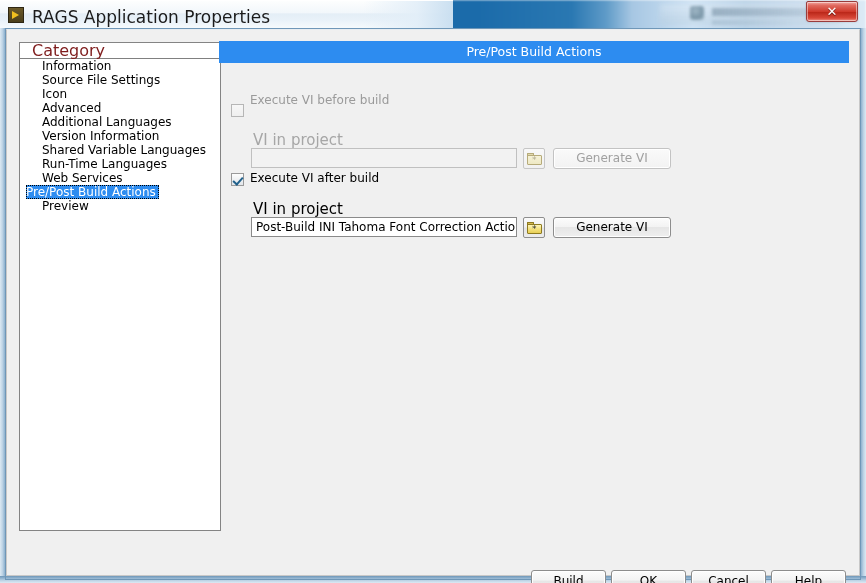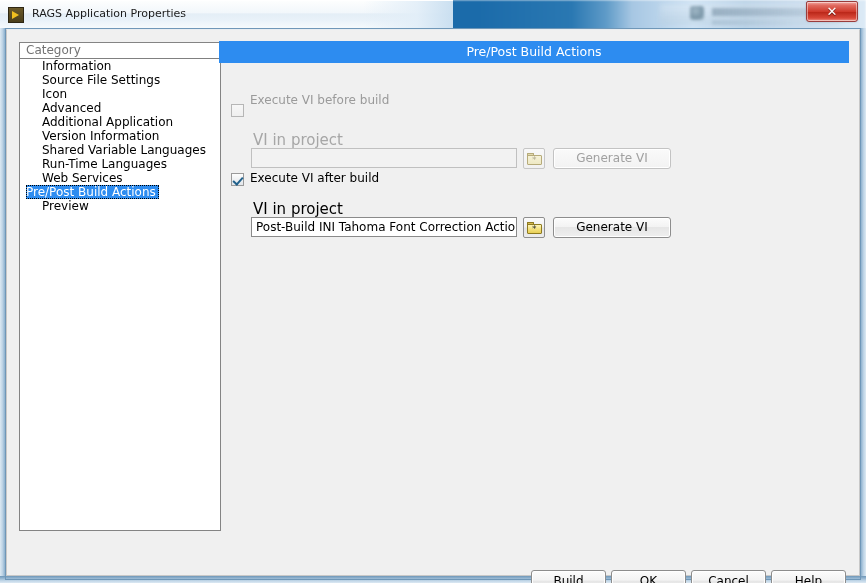--- a/index.html
+++ b/index.html
@@ -108,21 +108,21 @@
     content:"";
     position:absolute; left:3px; top:3px;
     width:0; height:0;
     border-left: 7px solid #f0c020;
     border-top: 4px solid transparent;
     border-bottom: 4px solid transparent;
   }
   .title-text {
     position: absolute;
     left: 32px; top: 6px;
-    font-size: 11px;
+    font-size: 17px;
     color: #1b1b1b;
     white-space: nowrap;
   }
 
   
   #close-btn {
     position: absolute;
     left: 806px; top: 1px;
     width: 52px; height: 21px;
     border: 1px solid #9a3c3c;
@@ -187,23 +187,23 @@
     height: 489px;
     background: #ffffff;
     border: 1px solid #848484;
     box-sizing: border-box;
     overflow: hidden;
   }
   .cat-header {
     position: relative;
     height: 15px;
     line-height: 15px;
-    padding-left: 6px;
-    font-size: 12px;
-    color: #737373;
+    padding-left: 12px;
+    font-size: 16px;
+    color: #7f1d1d;
     border-bottom: 1px solid #808080;
     background: #ffffff;
   }
   .cat-item {
     height: 14px;
     line-height: 14px;
     padding-left: 22px;
     font-size: 12px;
     color: #000;
     white-space: nowrap;
@@ -372,21 +372,21 @@
 
   <div id="client">
 
     <div id="category-list">
       <div class="cat-header">Category</div>
 
       <div class="cat-item">Information</div>
       <div class="cat-item">Source File Settings</div>
       <div class="cat-item">Icon</div>
       <div class="cat-item">Advanced</div>
-      <div class="cat-item">Additional Application</div>
+      <div class="cat-item">Additional Languages</div>
       <div class="cat-item">Version Information</div>
       <div class="cat-item">Shared Variable Languages</div>
       <div class="cat-item">Run-Time Languages</div>
       <div class="cat-item">Web Services</div>
       <div class="cat-row-sel"><span class="cat-item selected">Pre/Post Build Actions</span></div>
       <div class="cat-item">Preview</div>
     </div>
 
     <div id="panel-header">Pre/Post Build Actions</div>
 

